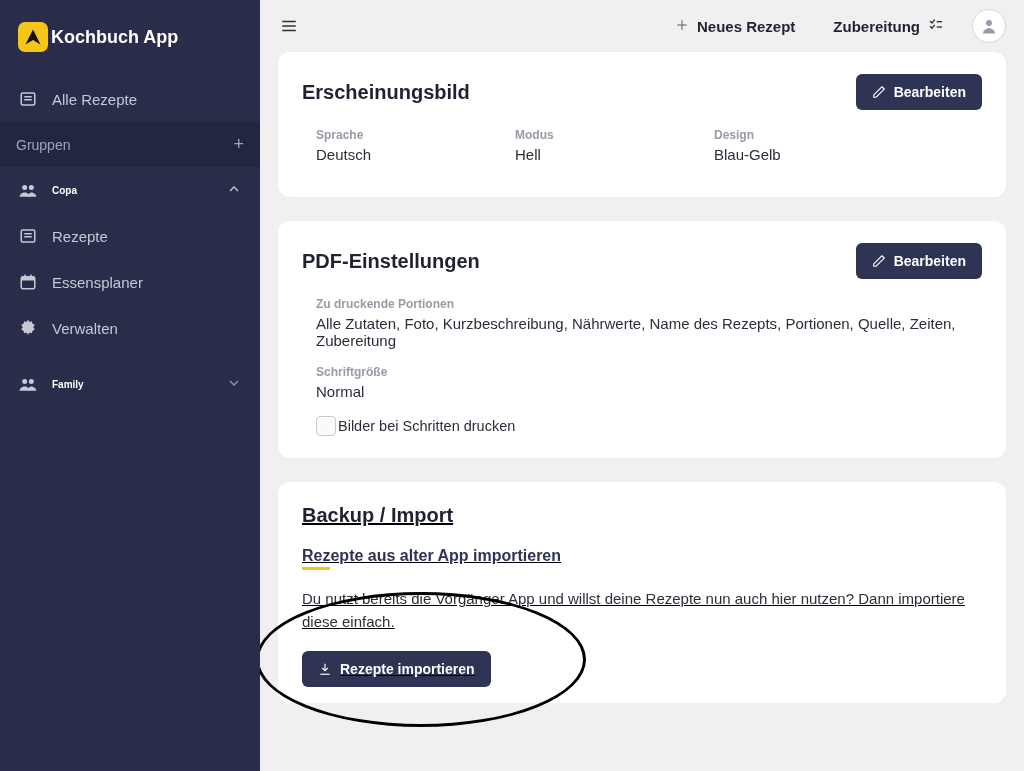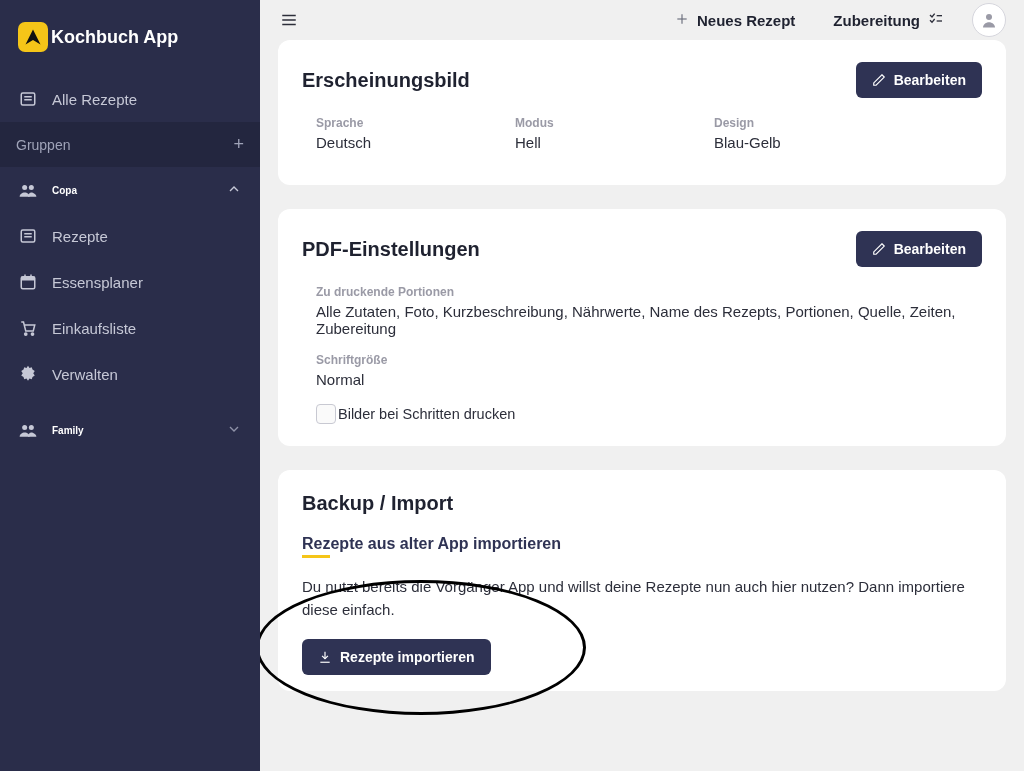--- a/index.html
+++ b/index.html
@@ -73,21 +73,21 @@
 
   
   .main {
     flex: 1;
     display: flex;
     flex-direction: column;
     background: #f0f0f0;
     overflow: hidden;
   }
   .topbar {
-    height: 40px;
+    height: 52px;
     display: flex;
     align-items: center;
     padding: 0 18px;
     gap: 18px;
     background: #f0f0f0;
   }
   .hamburger { cursor:pointer; display:flex; }
   .top-spacer { flex:1; }
   .top-link {
     display:flex; align-items:center; gap:8px;
@@ -222,30 +222,20 @@
       <svg width="18" height="18" viewBox="0 0 24 24" fill="#c6c8d6">
           <rect x="3" y="5" width="18" height="16" rx="2" fill="none" stroke="#c6c8d6" stroke-width="2"></rect>
           <rect x="3" y="5" width="18" height="5"></rect>
           <line x1="8" y1="2" x2="8" y2="6" stroke="#c6c8d6" stroke-width="2"></line>
           <line x1="16" y1="2" x2="16" y2="6" stroke="#c6c8d6" stroke-width="2"></line>
         </svg>
     </span>
     <span>Essensplaner</span>
   </div>
 
-  <div class="nav-item">
-    <span class="nav-icon">
-      <svg width="20" height="18" viewBox="0 0 24 24" fill="none" stroke="#c6c8d6" stroke-width="2">
-          <circle cx="9" cy="20" r="1.5" fill="#c6c8d6"></circle>
-          <circle cx="18" cy="20" r="1.5" fill="#c6c8d6"></circle>
-          <path d="M3 4h3l3 12h10l2-8H7"></path>
-        </svg>
-    </span>
-    <span>Einkaufsliste</span>
-  </div>
 
   <div class="nav-item">
     <span class="nav-icon">
       <svg width="18" height="18" viewBox="0 0 24 24" fill="#c6c8d6">
           <circle cx="12" cy="12" r="3" fill="#2a2d4a"></circle>
           <path d="M12 1l2 3 3-1 1 3 3 2-2 3 2 3-3 2-1 3-3-1-2 3-2-3-3 1-1-3-3-2 2-3-2-3 3-2 1-3 3 1z"></path>
         </svg>
     </span>
     <span>Verwalten</span>
   </div>
@@ -355,21 +345,21 @@
       <div class="field-full">
         <div class="field-label">Schriftgröße</div>
         <div class="field-value">Normal</div>
       </div>
       <div class="checkbox-row">
         <div class="checkbox"></div>
         <div class="checkbox-label">Bilder bei Schritten drucken</div>
       </div>
     </div>
 
-    <div class="card" style="position:relative; padding-bottom:16px;">
+    <div class="card" style="position:relative; padding-bottom:16px;text-decoration:underline;">
       <div class="card-header" style="margin-bottom:20px;">
         <div class="card-title">Backup / Import</div>
       </div>
       <div class="sub-heading">Rezepte aus alter App importieren</div>
       <div class="sub-underline"></div>
       <div class="body-text">Du nutzt bereits die Vorgänger App und willst deine Rezepte nun auch hier nutzen? Dann importiere diese einfach.</div>
       <button class="btn">
         <svg viewBox="0 0 24 24" fill="none" stroke="#fff" stroke-width="2">
             <path d="M12 3v12"></path>
             <polyline points="7 10 12 15 17 10"></polyline>

